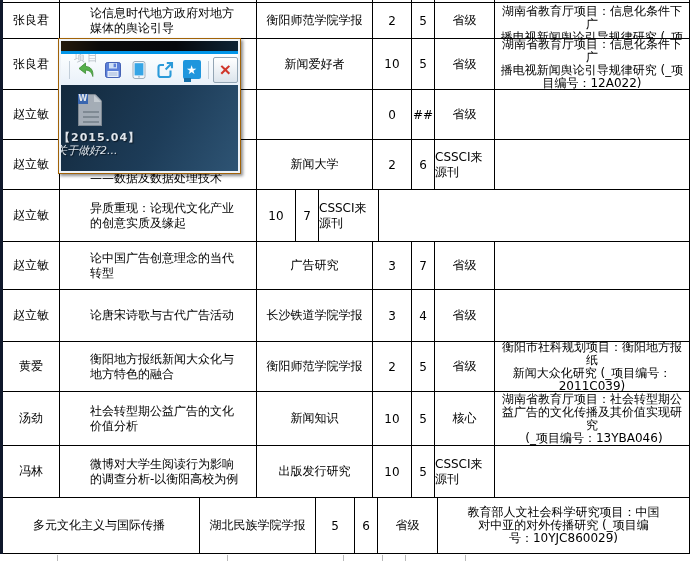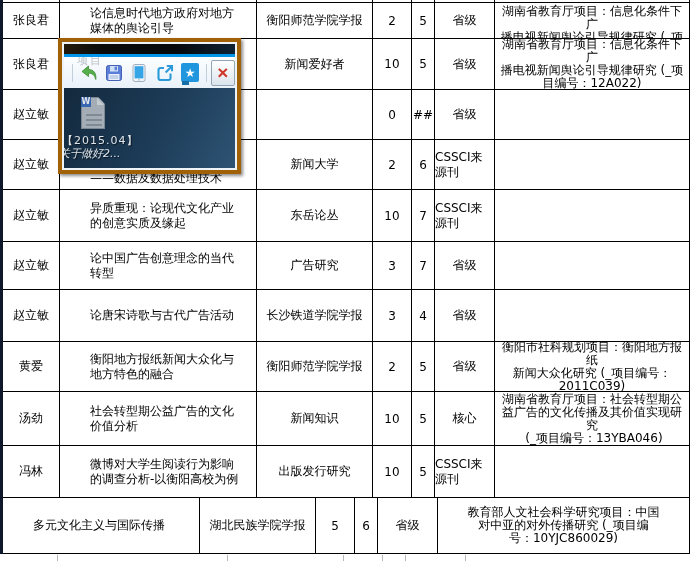--- a/index.html
+++ b/index.html
@@ -32,21 +32,21 @@
   
   .r1 .c-project { align-items:flex-start; padding-top:2px; }
   
   .r4 .c-title { align-items:flex-end; padding-bottom:3px; }
 
   
   .stub { position:absolute; top:555px; width:1px; height:6px; background:#b9b9b9; }
 
   
   #popup { position:absolute; left:58px; top:38px; width:183px; height:136px;
-           border:4px solid #a16207; background:#eef3f8; padding:2px;
+           border:1px solid #a16207; background:#eef3f8; padding:2px;
            box-shadow:2px 2px 3px rgba(0,0,0,.45); z-index:5; }
   #popup-inner { width:100%; height:100%; display:flex; flex-direction:column; overflow:hidden; }
   .strip-black { height:10px; background:linear-gradient(90deg,#241a0b,#0b0b0b 22%,#06080c 65%,#0e2335); }
   .strip-blue  { height:3px; background:#0095e8; }
   .toolbar { position:relative; height:31px; background:linear-gradient(#fcfeff,#e9f1f9);
              display:flex; align-items:center; padding-left:5px; overflow:hidden; }
   .ghost { position:absolute; top:-4px; left:13px; font-size:11px; color:#7f8a96; opacity:.55; letter-spacing:2px; }
   .tsep { width:1px; height:18px; background:#c2ced9; margin:0 3px; }
   .tbtn { width:24px; height:24px; display:flex; align-items:center; justify-content:center;
           margin:0 2px; background:none; border:none; cursor:default; }
@@ -62,21 +62,21 @@
   .preview { position:relative; flex:1; background:linear-gradient(118deg,#13293d 0%,#1d3c58 55%,#2e5474 100%); overflow:hidden; }
   .word-doc { position:absolute; left:17px; top:9px; width:24px; height:32px;
               background:#b9bfc6; border:1px solid #8d959d; opacity:.88;
               clip-path:polygon(0 0,72% 0,100% 22%,100% 100%,0 100%); }
   .word-doc .fold { position:absolute; right:0; top:0; width:7px; height:7px; background:#dde1e5;
                     clip-path:polygon(0 0,100% 100%,0 100%); }
   .word-doc .wbadge { position:absolute; left:-1px; top:-1px; width:10px; height:10px; background:#3f6fc0;
                       color:#fff; font-size:8px; font-weight:bold; text-align:center; line-height:10px; }
   .word-doc .line { position:absolute; left:4px; height:2px; width:16px; background:#8f979f; }
   .doc-label { position:absolute; font-size:11px; color:#dfe5eb; text-shadow:1px 1px 1px #0a1622; white-space:nowrap; }
-  .lab1 { left:-2px; top:45px; letter-spacing:1px; }
+  .lab1 { left:-2px; top:45px; letter-spacing:1px;font-weight:bold; }
   .lab2 { left:-5px; top:58px;font-style:italic; }
 </style>
 </head>
 <body>
 
 <div id="stage">
 
   <div id="grid">
     <div class="trow sliver">
       <div class="c-name"></div>
@@ -131,21 +131,20 @@
       <div class="c-num2">6</div>
       <div class="c-level">CSSCI来
 源刊</div>
       <div class="c-project"></div>
     </div>
 
     <div class="trow r5">
       <div class="c-name">赵立敏</div>
       <div class="c-title">异质重现：论现代文化产业
 的创意实质及缘起</div>
-      <div class="c-journal">东岳论丛</div>
       <div class="c-num1">10</div>
       <div class="c-num2">7</div>
       <div class="c-level">CSSCI来
 源刊</div>
       <div class="c-project"></div>
     </div>
 
     <div class="trow r6">
       <div class="c-name">赵立敏</div>
       <div class="c-title">论中国广告创意理念的当代

